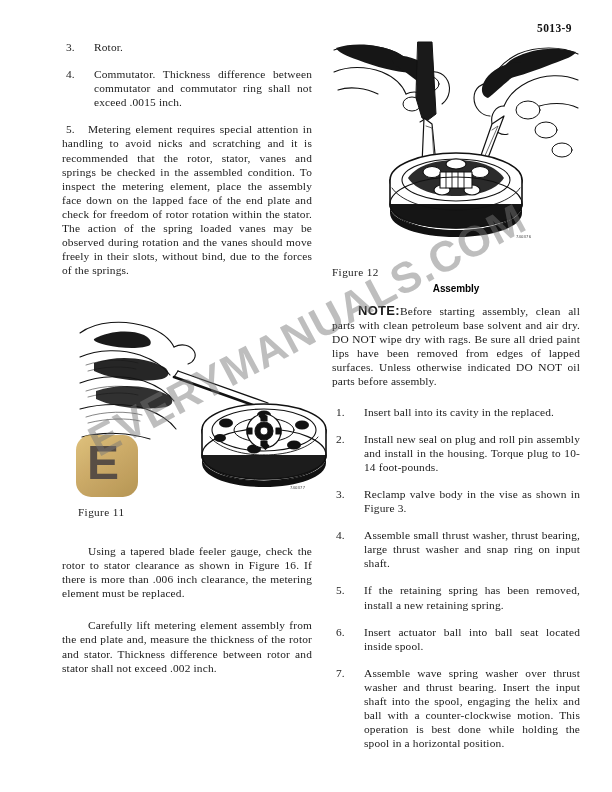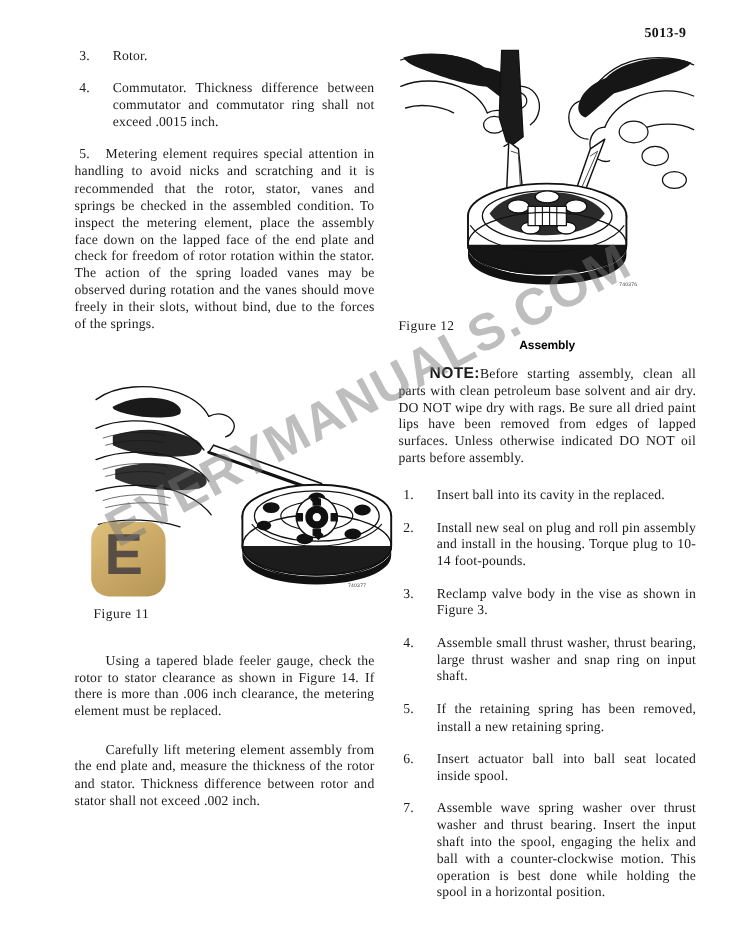--- a/index.html
+++ b/index.html
@@ -241,21 +241,21 @@
         <path d="M240 132 C232 142, 212 150, 186 150" stroke="#111" stroke-width="0.9"></path>
       </g>
 
       <path d="M124 152 C124 166, 152 176, 186 176 C220 176, 248 166, 248 152 L248 158 C248 172, 220 182, 186 182 C152 182, 124 172, 124 158 Z" fill="#111"></path>
     </svg>
     <div class="fig-partno" style="left:212px; top:180px;">740377</div>
     <div class="figure-caption">Figure 11</div>
   </div>
 
   <div id="left-text-bot">
-    <p class="para">Using a tapered blade feeler gauge, check the rotor to stator clearance as shown in Figure 14. If there is more than .006 inch clearance, the metering element must be replaced.</p>
+    <p class="para">Using a tapered blade feeler gauge, check the rotor to stator clearance as shown in Figure 16. If there is more than .006 inch clearance, the metering element must be replaced.</p>
     <p class="para" style="margin-top:18px;">Carefully lift metering element assembly from the end plate and, measure the thickness of the rotor and stator. Thickness difference between rotor and stator shall not exceed .002 inch.</p>
   </div>
 
   <div id="fig12-block" class="figure">
     <svg class="fig-art" width="248" height="222" viewBox="0 0 248 222">
       <rect x="0" y="0" width="248" height="222" fill="#ffffff"></rect>
       <g stroke="#111" fill="none" stroke-width="1.1" stroke-linecap="round" stroke-linejoin="round">
 
         <path d="M2 12 C18 6, 40 6, 58 12 C72 17, 82 26, 88 38"></path>
         <path d="M2 34 C16 28, 34 28, 50 34 C62 39, 70 46, 74 56"></path>

